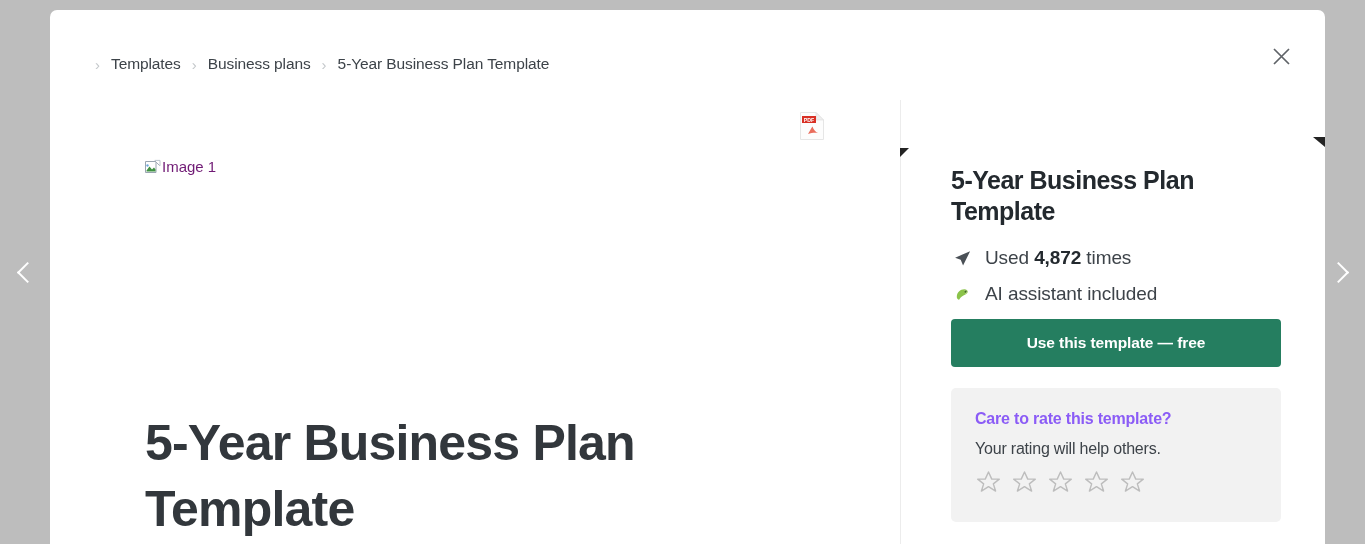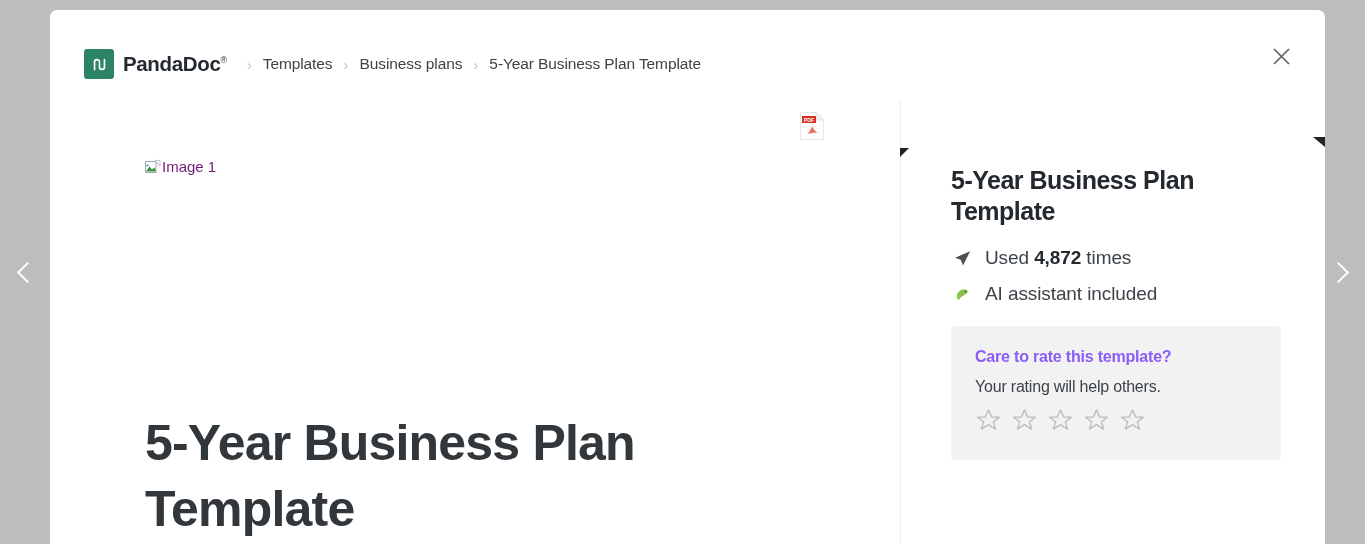--- a/index.html
+++ b/index.html
@@ -313,28 +313,20 @@
 
 <div class="modal">
 
   <div class="close-btn">
     <svg width="19" height="19" viewBox="0 0 19 19">
       <path d="M2 2 L17 17 M17 2 L2 17" stroke="#5f6368" stroke-width="1.7" fill="none"></path>
     </svg>
   </div>
 
   <div class="crumb-bar">
-    <div class="logo-lockup">
-      <span class="logo-mark">
-        <svg width="17" height="17" viewBox="0 0 24 24">
-          <path d="M5 19 L5 8.5 A3.5 3.5 0 0 1 12 8.5 L12 15.5 A3.5 3.5 0 0 0 19 15.5 L19 5" stroke="#ffffff" stroke-width="2.4" fill="none" stroke-linecap="round"></path>
-        </svg>
-      </span>
-      <span class="logo-word"><span>PandaDoc</span><sup>®</sup></span>
-    </div>
 
     <span class="crumb-sep">›</span>
     <span class="crumb-link">Templates</span>
     <span class="crumb-sep">›</span>
     <span class="crumb-link">Business plans</span>
     <span class="crumb-sep">›</span>
     <span class="crumb-link current">5-Year Business Plan Template</span>
   </div>
 
   <div class="split">
@@ -395,20 +387,21 @@
                        C15.5 9.4 13 10 11 11 C8.6 12.2 7.2 14 6.4 15.6
                        C5 15.2 4 14 4 12.5 Z" fill="#8bc34a"></path>
               <path d="M11.5 5.2 C13.5 5.2 15 6 15 7.4 C15 8.6 13.8 9.3 12.4 9.9
                        C13.6 8.9 14 7.8 13.4 6.9 C12.9 6.1 12.2 5.5 11.5 5.2 Z" fill="#cfe8a0"></path>
               <circle cx="13.3" cy="7" r="1.15" fill="#43682a"></circle>
             </svg>
           </span>
           <span class="feat-text">AI assistant included</span>
         </div>
 
+        <button class="cta">Use this template — free</button>
 
         <div class="rate-card">
           <p class="rate-title">Care to rate this template?</p>
           <p class="rate-sub">Your rating will help others.</p>
           <div class="stars">
             <svg class="star" width="27" height="27" viewBox="0 0 24 24">
               <path d="M12 2.6 L14.9 9.0 L21.6 9.0 L16.3 13.2 L18.3 19.6 L12 15.7 L5.7 19.6 L7.7 13.2 L2.4 9.0 L9.1 9.0 Z" fill="none" stroke="#bdbdbd" stroke-width="1.25" stroke-linejoin="round"></path>
             </svg>
             <svg class="star" width="27" height="27" viewBox="0 0 24 24">
               <path d="M12 2.6 L14.9 9.0 L21.6 9.0 L16.3 13.2 L18.3 19.6 L12 15.7 L5.7 19.6 L7.7 13.2 L2.4 9.0 L9.1 9.0 Z" fill="none" stroke="#bdbdbd" stroke-width="1.25" stroke-linejoin="round"></path>

